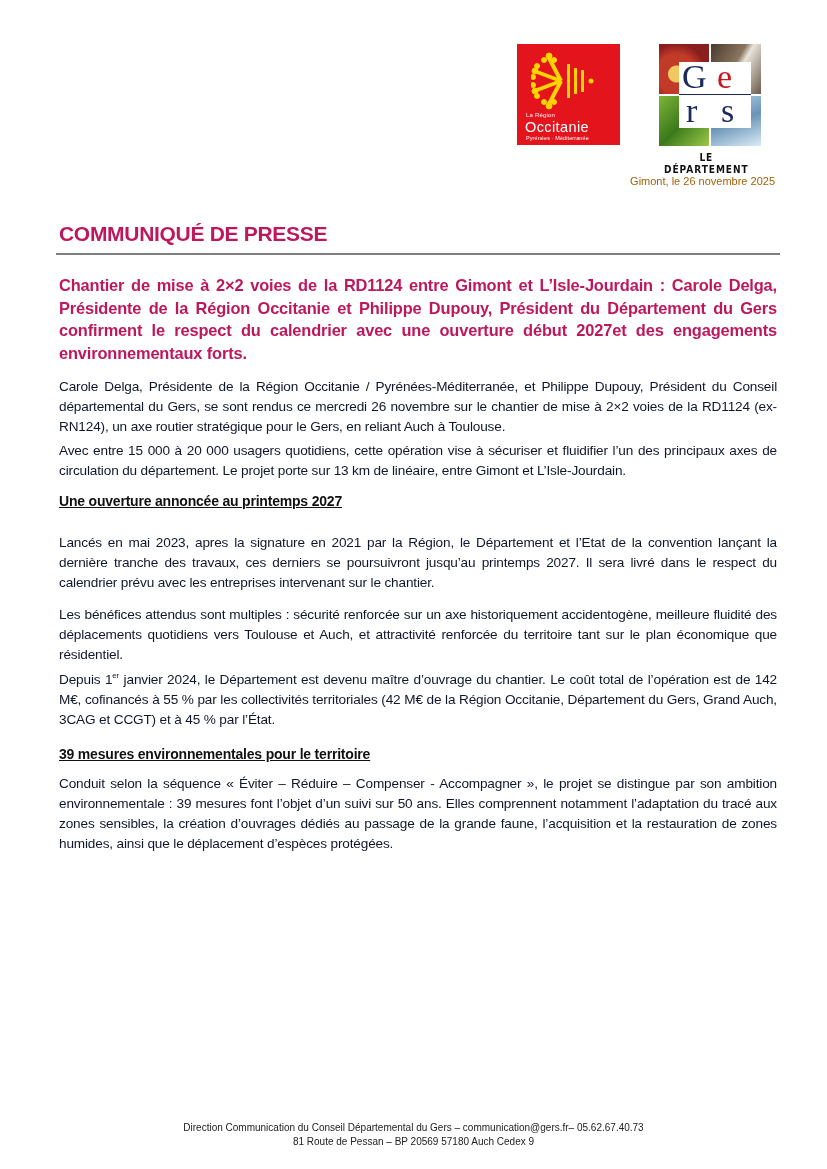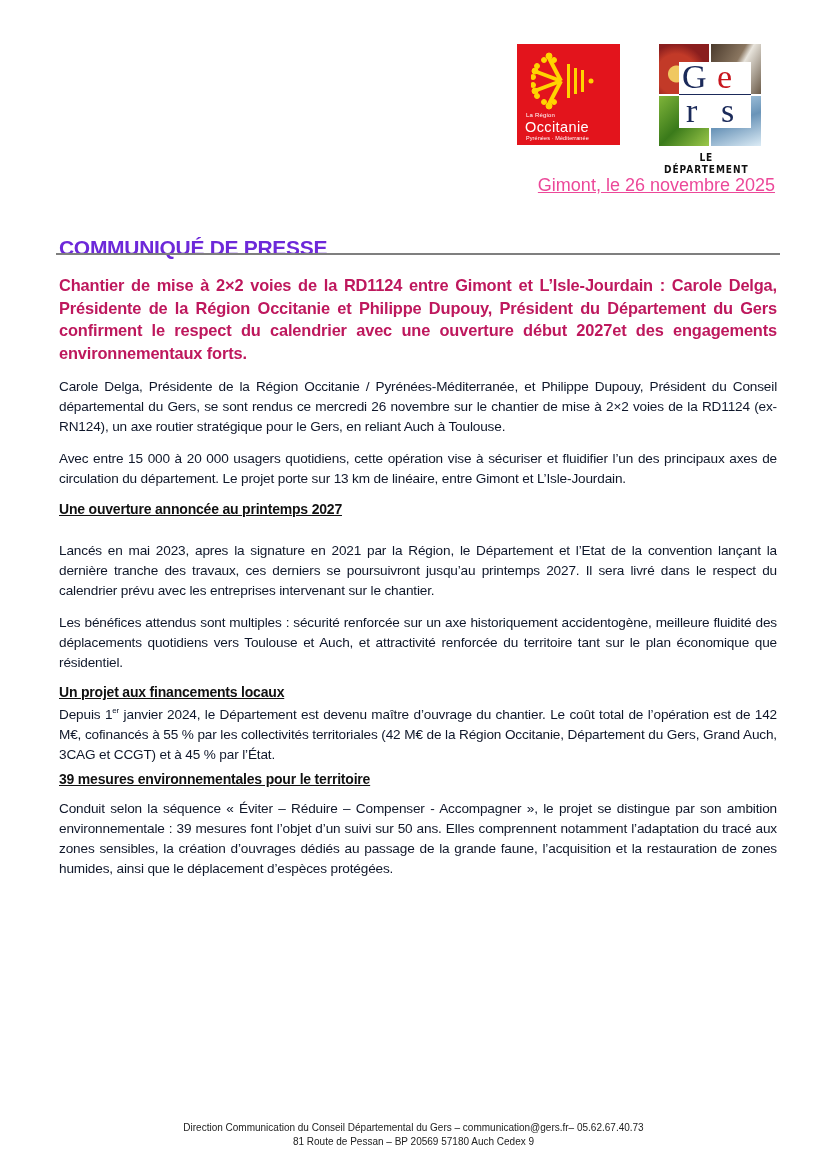--- a/index.html
+++ b/index.html
@@ -38,23 +38,23 @@
     .gl-e { left: 38px; top: -2px; color: #c8161e; }
     .gl-r { left: 7px; top: 32px; }
     .gl-s { left: 42px; top: 32px; }
     .gers-divider { position: absolute; left: 20px; top: 50px; width: 72px; height: 1px; background: #1b2a5a; }
     .gers-caption {
       position: absolute; left: 0; top: 107px; width: 110px; text-align: center;
       font-family: "DejaVu Sans", sans-serif; font-size: 10.5px; letter-spacing: 1.1px; color: #111; font-weight: bold;
       transform: scaleX(0.86); transform-origin: left;
     }
 
-    .dateline { position: absolute; right: 52px; top: 175px; font-size: 18px; color: #ec4899; text-decoration: underline; }
+    .dateline { position: absolute; right: 52px; top: 175px; font-size: 11px; color: #a16207; }
 
-    .title { position: absolute; left: 59px; top: 236px; font-size: 21px; font-weight: bold; color: #6d28d9; letter-spacing: -0.3px; }
+    .title { position: absolute; left: 59px; top: 222px; font-size: 21px; font-weight: bold; color: #be185d; letter-spacing: -0.3px; }
     .title-rule { position: absolute; left: 56px; top: 253px; width: 724px; height: 2px; background: #7f7f7f; }
 
     .content { position: absolute; left: 59px; top: 274px; width: 718px; }
     .lead { font-size: 16.4px; font-weight: bold; line-height: 22.5px; text-align: justify; color: #be185d; letter-spacing: -0.15px; }
     .para { font-size: 13.6px; line-height: 20px; text-align: justify; color: #0f172a; letter-spacing: -0.15px; }
     .subhead { font-size: 14px; font-weight: bold; color: #111; letter-spacing: -0.2px; text-decoration: underline; }
     sup { font-size: 8px; vertical-align: super; line-height: 0; }
 
     .footer { position: absolute; left: 0; top: 1121px; width: 827px; text-align: center; font-size: 10px; line-height: 14px; color: #222; }
   </style>
@@ -112,30 +112,29 @@
 
   <div class="dateline">Gimont, le 26 novembre 2025</div>
 
   <h1 class="title">COMMUNIQUÉ DE PRESSE</h1>
   <div class="title-rule"></div>
 
   <div class="content">
     <p class="lead">Chantier de mise à 2×2 voies de la RD1124 entre Gimont et L’Isle-Jourdain : Carole Delga, Présidente de la Région Occitanie et Philippe Dupouy, Président du Département du Gers confirment le respect du calendrier avec une ouverture début 2027et des engagements environnementaux forts.</p>
 
     <p class="para" style="margin-top:13px">Carole Delga, Présidente de la Région Occitanie / Pyrénées-Méditerranée, et Philippe Dupouy, Président du Conseil départemental du Gers, se sont rendus ce mercredi 26 novembre sur le chantier de mise à 2×2 voies de la RD1124 (ex-RN124), un axe routier stratégique pour le Gers, en reliant Auch à Toulouse.</p>
-    <p class="para" style="margin-top:12px">Avec entre 15 000 à 20 000 usagers quotidiens, cette opération vise à sécuriser et fluidifier l’un des principaux axes de circulation du département. Le projet porte sur 13 km de linéaire, entre Gimont et L’Isle-Jourdain.</p>
+    <p class="para" style="margin-top:4px">Avec entre 15 000 à 20 000 usagers quotidiens, cette opération vise à sécuriser et fluidifier l’un des principaux axes de circulation du département. Le projet porte sur 13 km de linéaire, entre Gimont et L’Isle-Jourdain.</p>
 
     <h2 class="subhead" style="margin-top:12px">Une ouverture annoncée au printemps 2027</h2>
     <p class="para" style="margin-top:24px">Lancés en mai 2023, apres la signature en 2021 par la Région, le Département et l’Etat de la convention lançant la dernière tranche des travaux, ces derniers se poursuivront jusqu’au printemps 2027. Il sera livré dans le respect du calendrier prévu avec les entreprises intervenant sur le chantier.</p>
     <p class="para" style="margin-top:12px">Les bénéfices attendus sont multiples : sécurité renforcée sur un axe historiquement accidentogène, meilleure fluidité des déplacements quotidiens vers Toulouse et Auch, et attractivité renforcée du territoire tant sur le plan économique que résidentiel.</p>
 
-    <h2 class="subhead" style="margin-top:11px">Un projet aux financements locaux</h2>
     <p class="para" style="margin-top:5px"><span>Depuis 1</span><sup>er</sup><span> janvier 2024, le Département est devenu maître d’ouvrage du chantier. Le coût total de l’opération est de 142 M€, cofinancés à 55 % par les collectivités territoriales (42 M€ de la Région Occitanie, Département du Gers, Grand Auch, 3CAG et CCGT) et à 45 % par l’État.</span></p>
 
-    <h2 class="subhead" style="margin-top:6px">39 mesures environnementales pour le territoire</h2>
+    <h2 class="subhead" style="margin-top:16px">39 mesures environnementales pour le territoire</h2>
     <p class="para" style="margin-top:12px">Conduit selon la séquence « Éviter – Réduire – Compenser - Accompagner », le projet se distingue par son ambition environnementale : 39 mesures font l’objet d’un suivi sur 50 ans. Elles comprennent notamment l’adaptation du tracé aux zones sensibles, la création d’ouvrages dédiés au passage de la grande faune, l’acquisition et la restauration de zones humides, ainsi que le déplacement d’espèces protégées.</p>
   </div>
 
   <div class="footer">
     <div>Direction Communication du Conseil Départemental du Gers – communication@gers.fr– 05.62.67.40.73</div>
     <div>81 Route de Pessan – BP 20569 57180 Auch Cedex 9</div>
   </div>
 </div>
 
 </body></html>

